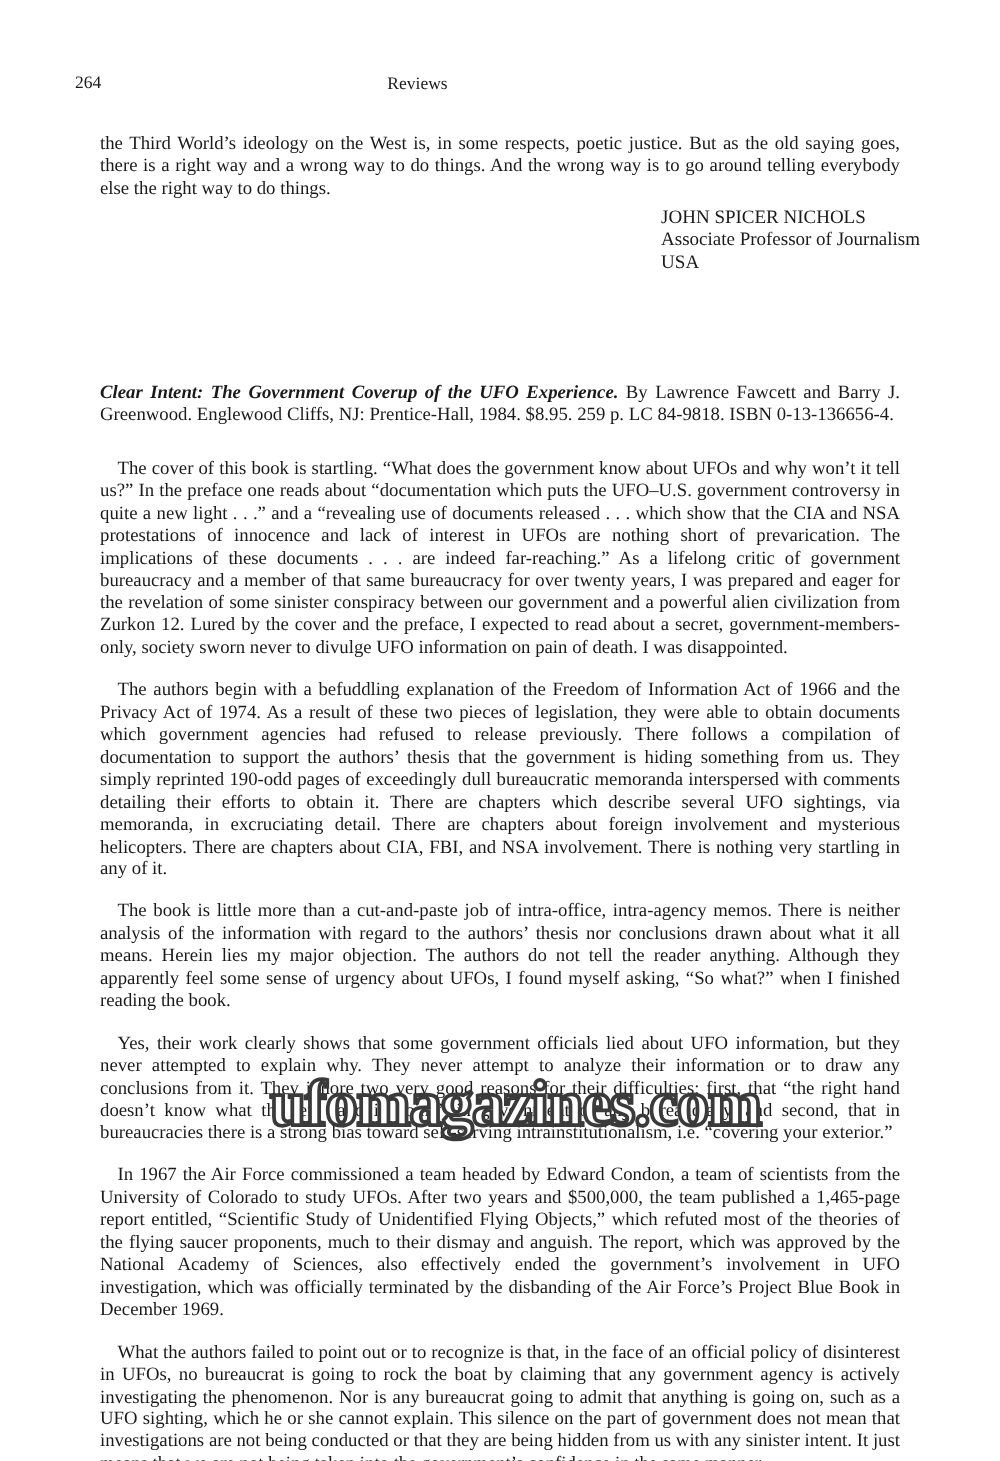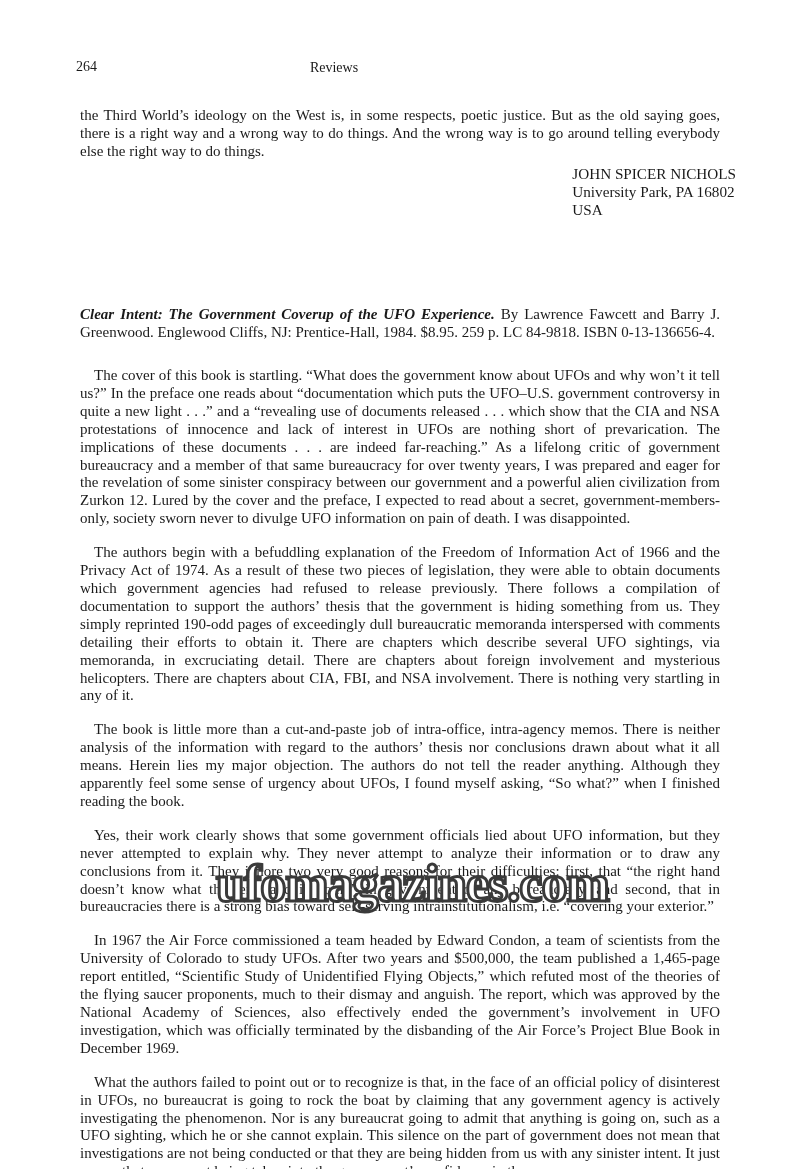--- a/index.html
+++ b/index.html
@@ -1,18 +1,18 @@
 <!DOCTYPE html>
 <html><head>
 <meta charset="utf-8">
 <style>
   html, body { margin: 0; padding: 0; background: #ffffff; }
   body { width: 800px; height: 1169px; position: relative; overflow: hidden;
          font-family: "Liberation Serif", "DejaVu Serif", serif; color: #1a1a1a; }
-  .page-number { position: absolute; left: 76px; top: 59px; font-size: 14px; }
+  .page-number { position: absolute; left: 60px; top: 59px; font-size: 14px; }
   .running-head { position: absolute; left: 0; width: 668px; text-align: center; top: 60px; font-size: 14px; }
   .body { position: absolute; left: 64px; width: 672px; }
   .body p { margin: 16px; font-size: 15px; line-height: 17.9px; text-align: justify; }
   .cont { top: 91px; }
   .signature { position: absolute; right: 64px; top: 165px; text-align: left; font-size: 15.2px; line-height: 17.9px; }
   .signature div { white-space: nowrap; }
   .citation { top: 290px; }
   .citation .title { font-weight: bold; font-style: italic; }
   .review { top: 351px; }
   .review p { text-indent: 14px; }
@@ -25,21 +25,21 @@
 
 <div class="page-number">264</div>
 <div class="running-head">Reviews</div>
 
 <div class="body cont">
   <p>the Third World’s ideology on the West is, in some respects, poetic justice. But as the old saying goes, there is a right way and a wrong way to do things. And the wrong way is to go around telling everybody else the right way to do things.</p>
 </div>
 
 <div class="signature">
   <div>JOHN SPICER NICHOLS</div>
-  <div>University Park, PA 16802</div>
+  <div>Associate Professor of Journalism</div>
   <div>USA</div>
 </div>
 
 <div class="body citation">
   <p style="text-align: justify;"><span class="title">Clear Intent: The Government Coverup of the UFO Experience.</span><span> By Lawrence Fawcett and Barry J. Greenwood. Englewood Cliffs, NJ: Prentice-Hall, 1984. $8.95. 259 p. LC 84-9818. ISBN 0-13-136656-4.</span></p>
 </div>
 
 <div class="body review">
   <p>The cover of this book is startling. “What does the government know about UFOs and why won’t it tell us?” In the preface one reads about “documentation which puts the UFO–U.S. government controversy in quite a new light . . .” and a “revealing use of documents released . . . which show that the CIA and NSA protestations of innocence and lack of interest in UFOs are nothing short of prevarication. The implications of these documents . . . are indeed far-reaching.” As a lifelong critic of government bureaucracy and a member of that same bureaucracy for over twenty years, I was prepared and eager for the revelation of some sinister conspiracy between our government and a powerful alien civilization from Zurkon 12. Lured by the cover and the preface, I expected to read about a secret, government-members-only, society sworn never to divulge UFO information on pain of death. I was disappointed.</p>
   <p>The authors begin with a befuddling explanation of the Freedom of Information Act of 1966 and the Privacy Act of 1974. As a result of these two pieces of legislation, they were able to obtain documents which government agencies had refused to release previously. There follows a compilation of documentation to support the authors’ thesis that the government is hiding something from us. They simply reprinted 190-odd pages of exceedingly dull bureaucratic memoranda interspersed with comments detailing their efforts to obtain it. There are chapters which describe several UFO sightings, via memoranda, in excruciating detail. There are chapters about foreign involvement and mysterious helicopters. There are chapters about CIA, FBI, and NSA involvement. There is nothing very startling in any of it.</p>

